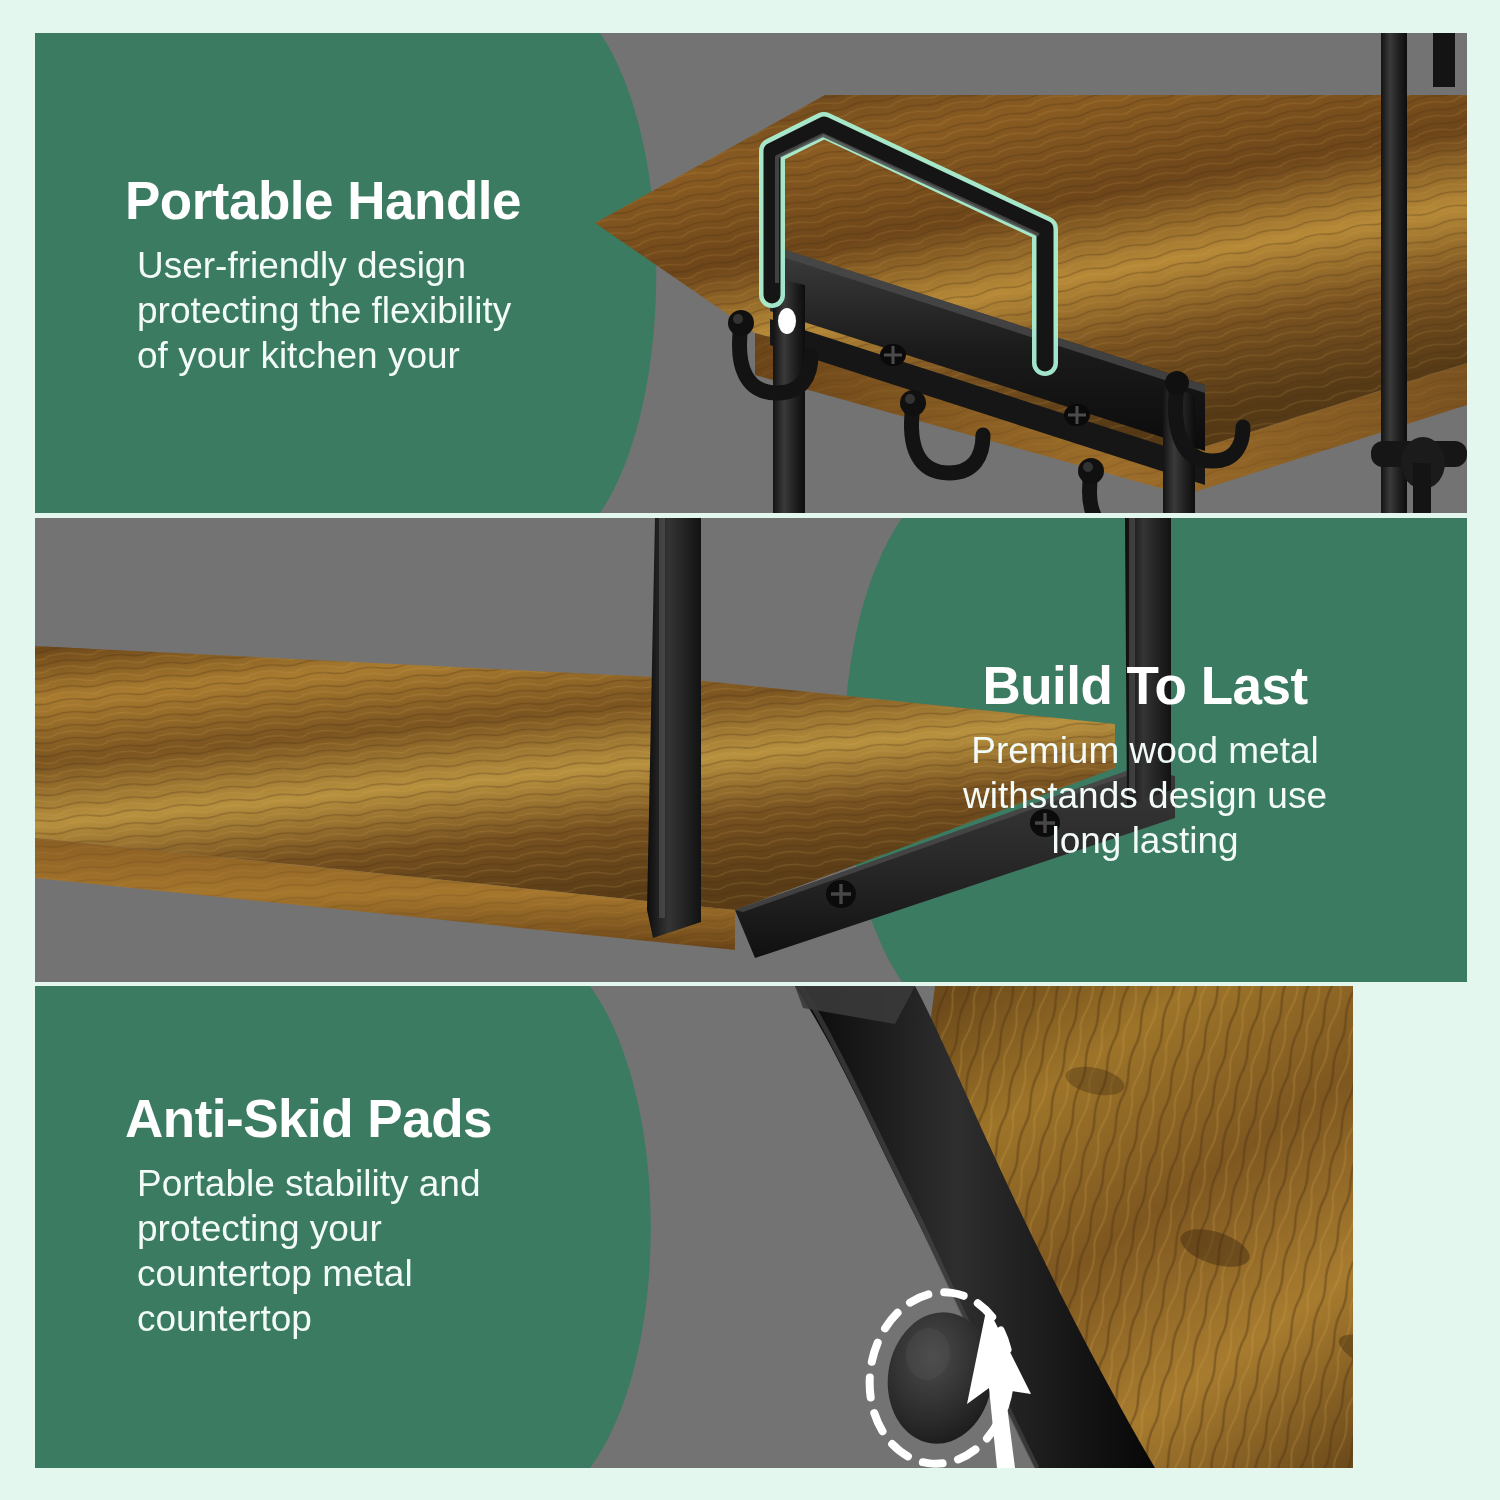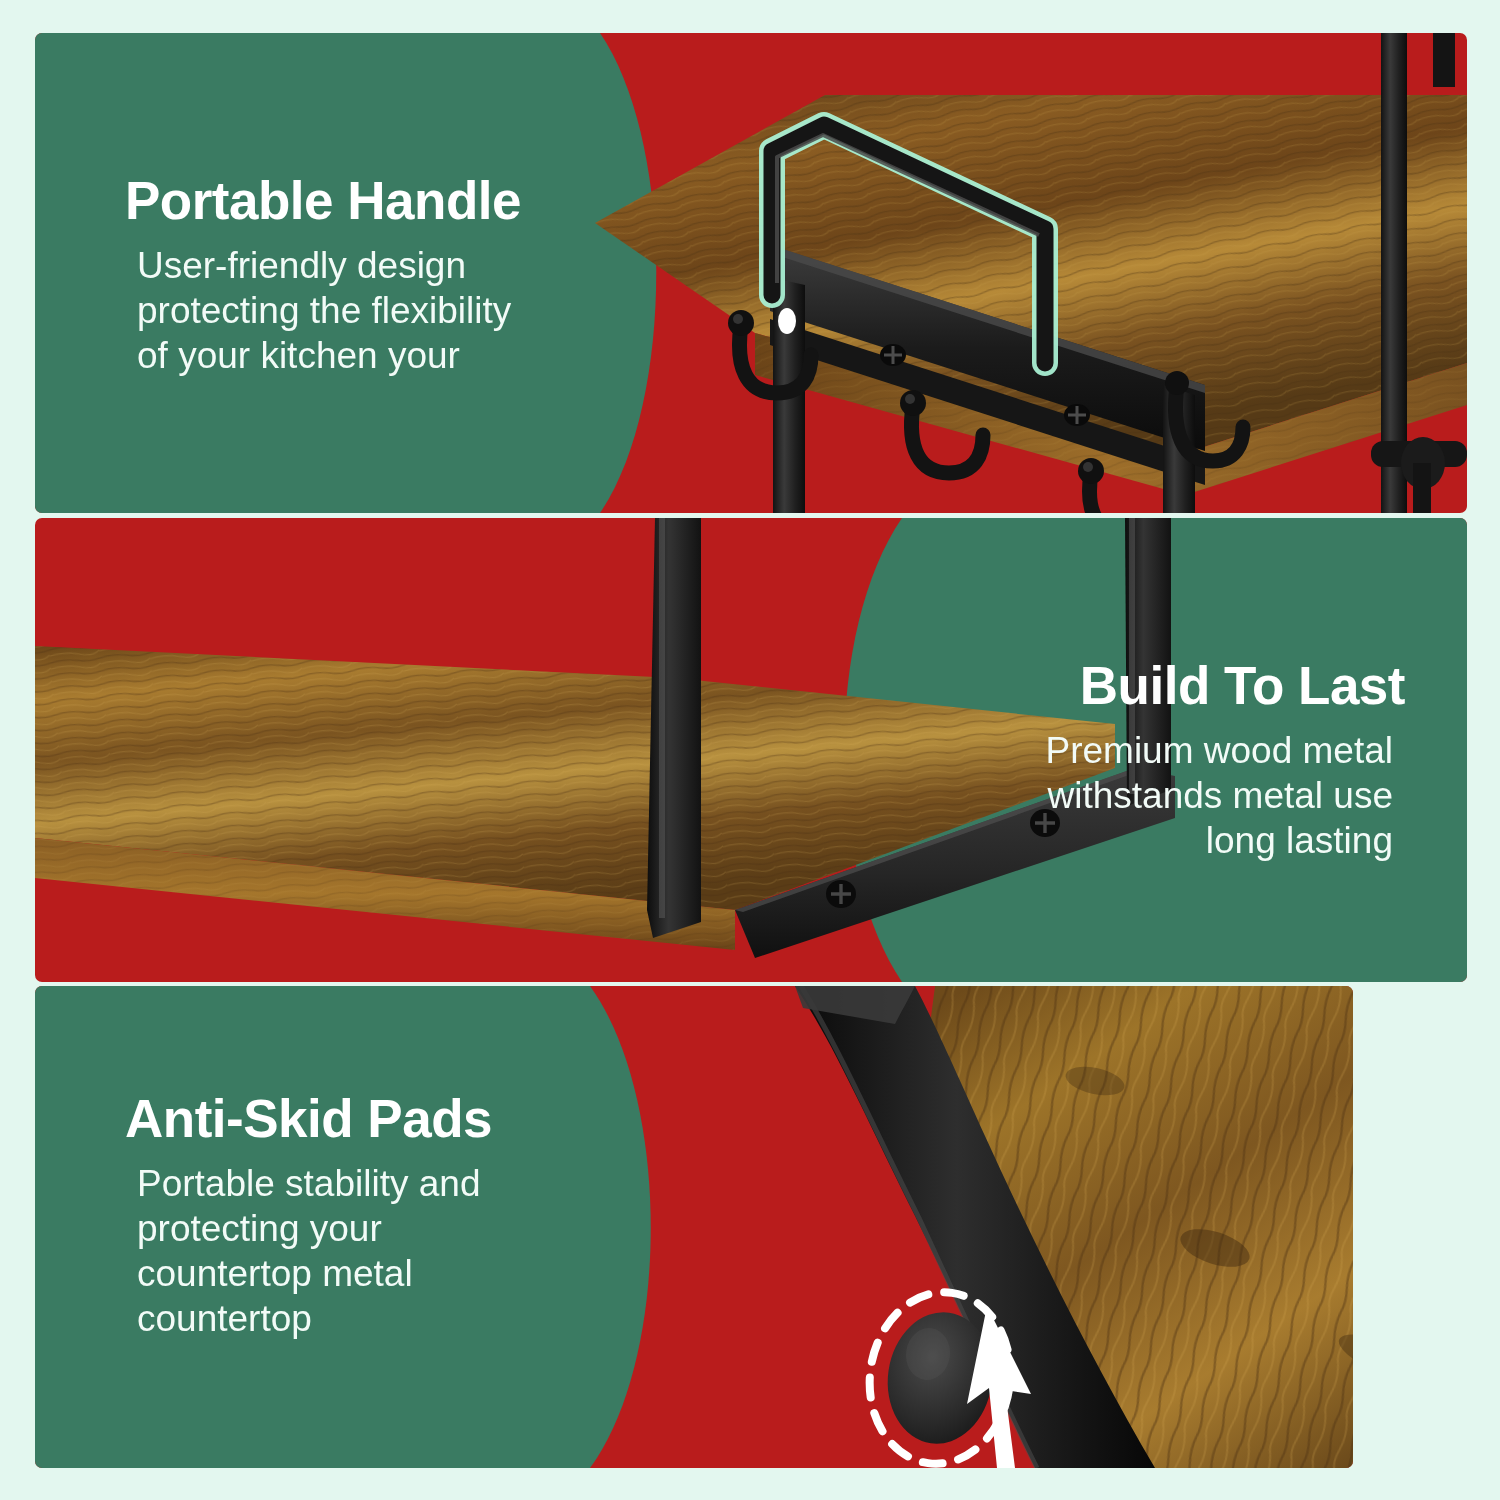--- a/index.html
+++ b/index.html
@@ -9,23 +9,22 @@
     font-family:"Liberation Sans", sans-serif;
     overflow:hidden;
   }
   .board{
     position:absolute;left:0;top:0;width:1500px;height:1500px;
     background:#e3f7ef;
     box-sizing:border-box;
   }
   .panel{
     position:absolute;
-    background:#b91c1c;
+    background:#737373;
     overflow:hidden;
-    border-radius:7px;
   }
   
   #panel1{left:35px;top:33px;width:1432px;height:480px;}
   
   #panel2{left:35px;top:518px;width:1432px;height:464px;}
   
   #panel3{left:35px;top:986px;width:1318px;height:482px;}
 
   
   .greenblob{position:absolute;top:0;height:100%;}
@@ -43,21 +42,21 @@
     color:#f2fbf7;
     line-height:1.22;
     margin:12px;
     font-weight:400;
   }
   
   #p1text{left:90px;top:140px;width:520px;}
   #p1text .ttl{font-size:53px;}
   #p1text .sub{font-size:37px;}
   
-  #p2text{right:62px;top:140px;width:520px;text-align:right;}
+  #p2text{right:62px;top:140px;width:520px;text-align:center;}
   #p2text .ttl{font-size:53px;}
   #p2text .sub{font-size:37px;}
   
   #p3text{left:90px;top:105px;width:500px;}
   #p3text .ttl{font-size:53px;}
   #p3text .sub{font-size:37px;}
 
   
   .art{position:absolute;top:0;height:100%;z-index:1;}
   .art svg{display:block;}
@@ -248,21 +247,21 @@
     <div class="greenblob" style="right:0;width:660px;">
       <svg viewBox="0 0 660 464" preserveAspectRatio="none">
         <path d="M660,0 L660,464 L95,464 C18,350 18,112 95,0 Z" fill="#3a7b62"></path>
       </svg>
     </div>
 
     <div class="txtwrap" id="p2text">
       <div class="ttl">Build To Last</div>
       <div class="sub">
         <div>Premium wood metal</div>
-        <div>withstands metal use</div>
+        <div>withstands design use</div>
         <div>long lasting</div>
       </div>
     </div>
   </div>
 
   <div class="panel" id="panel3">
 
     <div class="art" style="left:0;width:1432px;">
       <svg width="1432" height="482" viewBox="0 0 1432 482">
         <defs>

